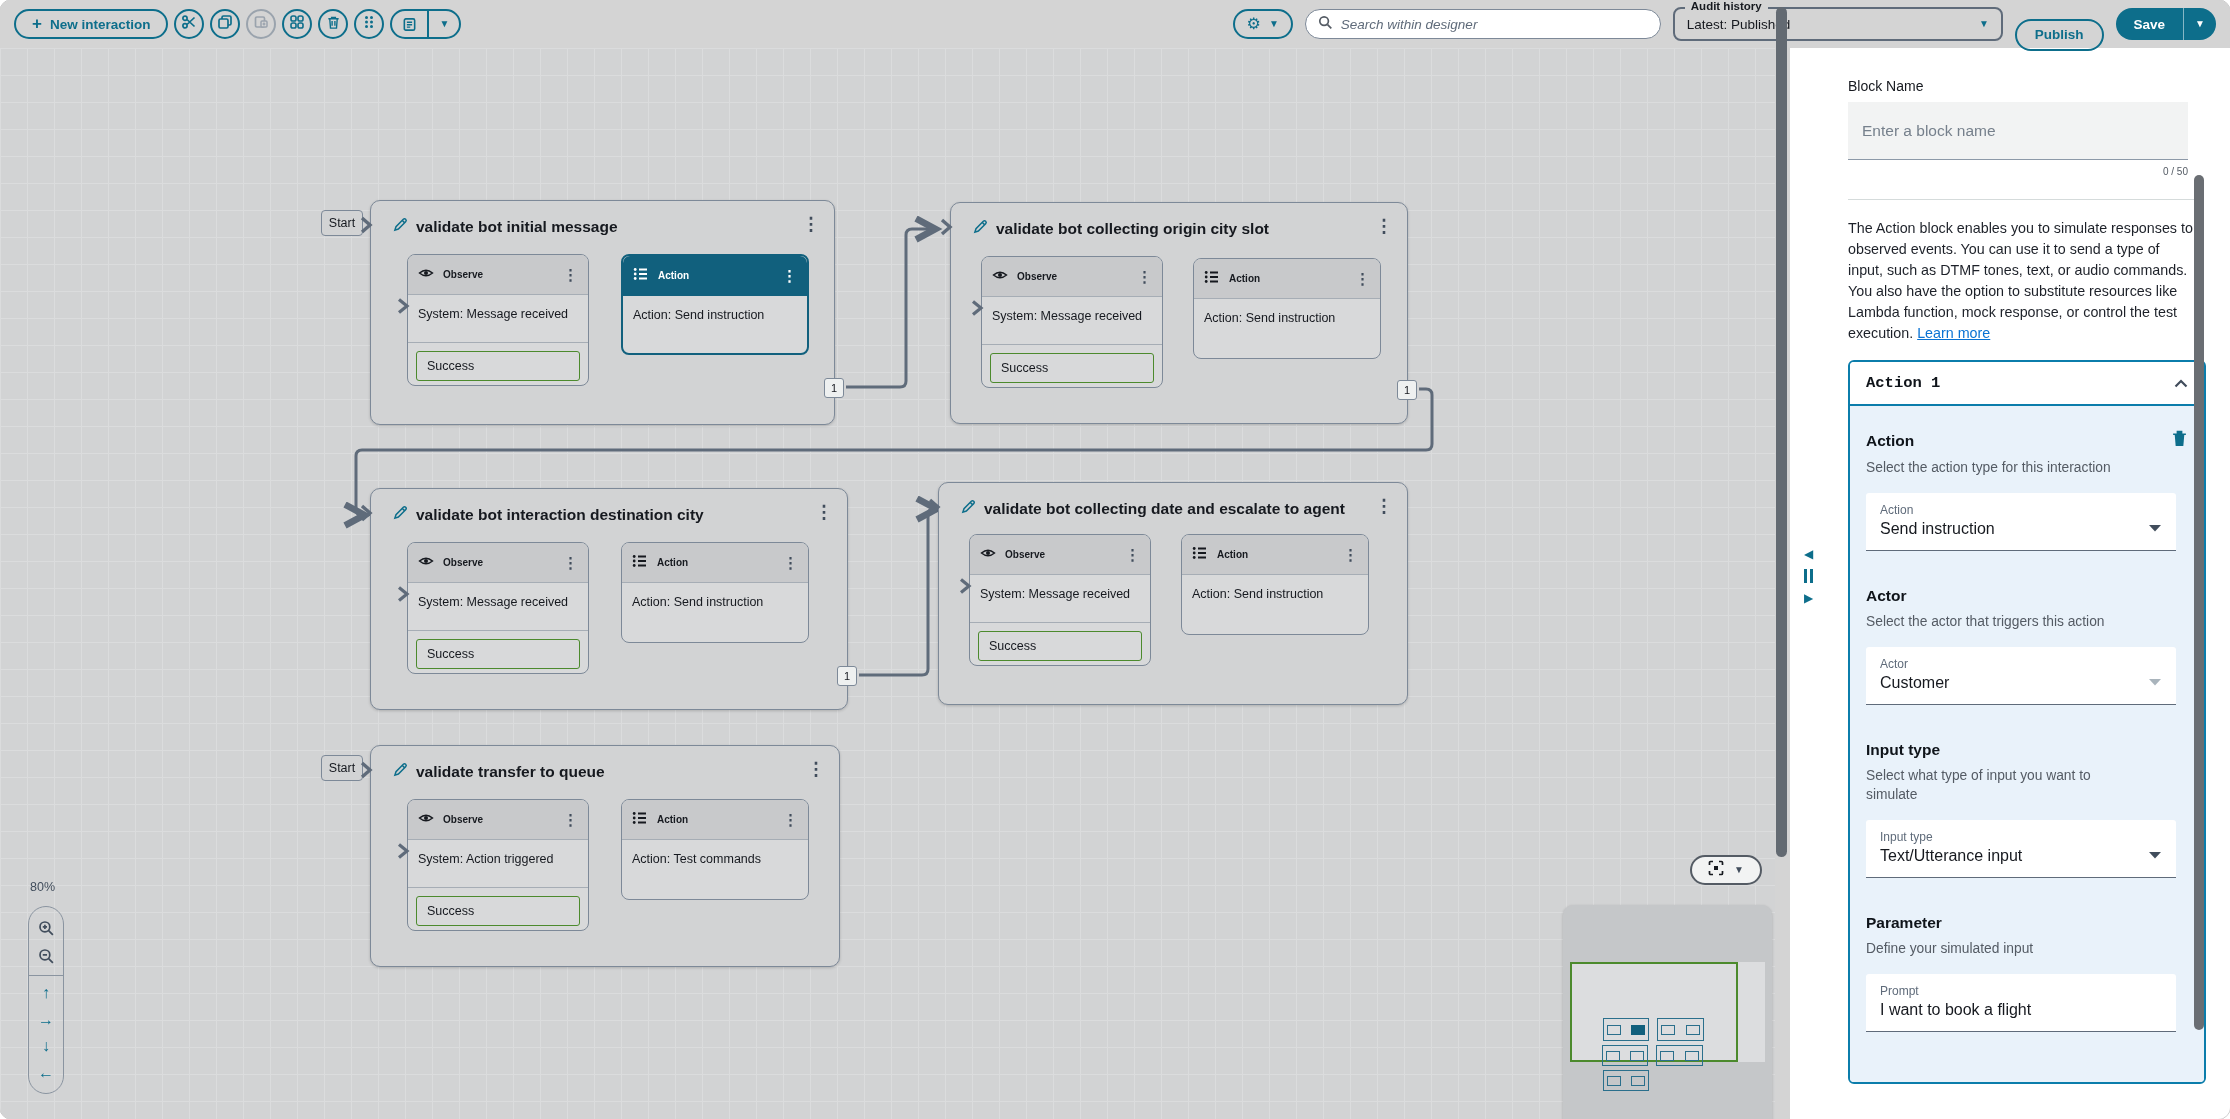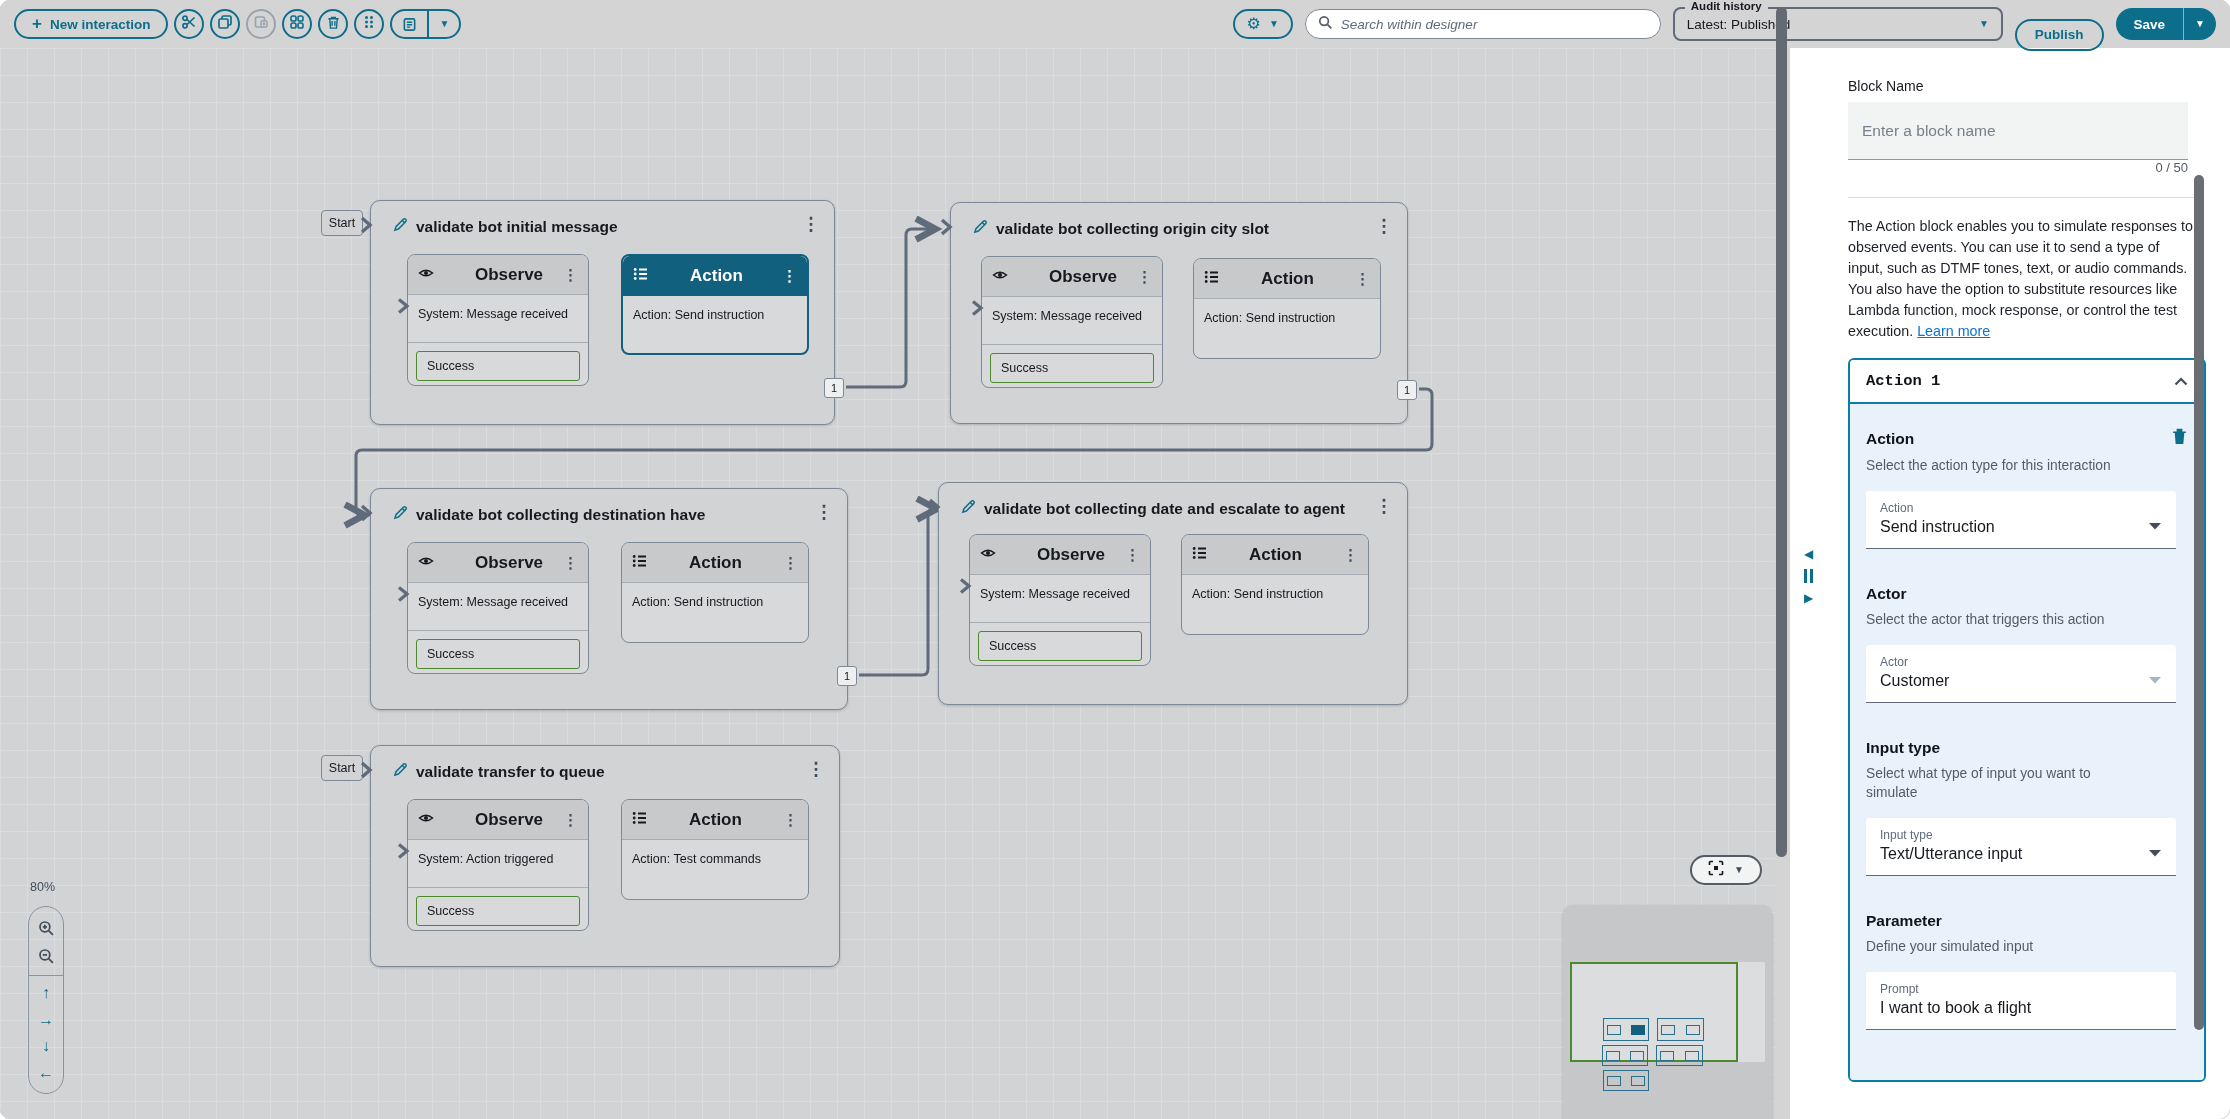--- a/index.html
+++ b/index.html
@@ -41,21 +41,21 @@
 
   
   .block { position:absolute; border:1.5px solid #7d8998; border-radius:10px; background:#d2d3d4; box-shadow:0 1px 3px rgba(0,0,0,.18); }
   .block-title { position:absolute; top:16px; left:22px; right:40px; display:flex; align-items:center; gap:8px; }
   .block-title .t { font-size:15.5px; font-weight:bold; color:#16191f; white-space:nowrap; }
   .kebab { position:absolute; top:14px; right:14px; color:#414d5c; font-size:18px; font-weight:bold; line-height:1; }
   .start-tag { position:absolute; left:-50px; top:9px; width:42px; height:26px; border:1.5px solid #7d8998; border-radius:4px; background:#d2d3d4; font-size:12.5px; color:#16191f; display:flex; align-items:center; justify-content:center; }
   .chevron-in { position:absolute; left:-11px; top:14px; }
   .card { position:absolute; border:1.3px solid #7d8998; border-radius:8px; background:#d8d9da; overflow:visible; }
   .card-header { height:40px; display:flex; align-items:center; gap:9px; padding:0 10px; background:#c8c9cb; border-bottom:1px solid #a6adb5; border-radius:7px 7px 0 0; }
-  .card-header .h { font-size:17px; font-weight:bold; color:#16191f;margin-left:32px; }
+  .card-header .h { font-size:10px; font-weight:bold; color:#16191f; }
   .card-kebab { margin-left:auto; color:#414d5c; font-size:15px; font-weight:bold; }
   .card-chevron { position:absolute; left:-11px; top:42px; }
   .card-body { padding:12px 10px; font-size:12.5px; color:#16191f; height:48px; border-bottom:1px solid #a6adb5; }
   .card-body.noline { border-bottom:none; }
   .success { margin:8px 8px 0 8px; height:30px; border:1.5px solid #4c8a2d; border-radius:3px; font-size:12.5px; color:#16191f; display:flex; align-items:center; padding-left:10px; background:transparent; }
   .card.action { height:101px; }
   .card.action .card-body { border-bottom:none; }
   .card.selected { border:2px solid #11607d; }
   .card.selected .card-header { background:#11607d; border-bottom-color:#11607d; }
   .card.selected .card-header .h, .card.selected .card-kebab { color:#fff; }
@@ -81,21 +81,21 @@
   
   .panel { position:absolute; top:48px; left:1790px; right:0; bottom:0; background:#fff; }
   .collapse-ctl { position:absolute; left:14px; top:500px; display:flex; flex-direction:column; align-items:center; gap:9px; color:#0d6e8b; }
   .collapse-ctl .tri { font-size:12px; line-height:1; }
   .pausebars { display:flex; gap:3px; }
   .pausebars i { display:block; width:3px; height:14px; background:#0d6e8b; }
   .pcontent { position:absolute; left:58px; width:348px; top:0; }
   .pn-label { margin-top:30px; font-size:14px; font-weight:normal; color:#16191f; }
   .pn-input { margin-top:8px; width:340px; height:58px; background:#f2f3f3; border:none; border-bottom:1.5px solid #8d99a8; font-size:15.5px; color:#414d5c; padding:0 14px; outline:none; font-family:"Liberation Sans",sans-serif; }
   .pn-input::placeholder { color:#76808c; }
-  .pn-counter { width:340px; text-align:right; font-size:13px; color:#545b64; }
+  .pn-counter { width:340px; text-align:right; font-size:10px; color:#545b64; margin-top:6px; }
   .pdivider { width:356px; height:1px; background:#d5dbdb; margin-top:22px; }
   .pdesc { margin-top:18px; width:346px; font-size:14.3px; line-height:21px; color:#1d2129; }
   .plink { color:#0972d3; }
   .accordion { margin-top:16px; width:358px; border:2px solid #0b7dab; border-radius:6px; overflow:hidden; background:#fff; }
   .acc-header { height:42px; display:flex; align-items:center; padding:0 16px; background:#fff; }
   .acc-header .t { font-size:15.5px; font-weight:bold; color:#0f141a;font-family:Liberation Mono, monospace; }
   .acc-caret { margin-left:auto; }
   .acc-body { background:#e9f2fa; border-top:2px solid #0b7dab; padding:24px 16px 20px 16px; height:678px; }
   .sect-head { display:flex; align-items:center; }
   .sect-head .t { font-size:15.5px; font-weight:bold; color:#0f141a; }
@@ -332,21 +332,21 @@
     </div>
 
     <div class="block" style="left:370px;top:440px;width:478px;height:222px;">
       <span class="chevron-in"><svg width="13" height="20" viewBox="0 0 13 20">
             <path d="M2 3 L10 10 L2 17" fill="none" stroke="#5f6b7a" stroke-width="3.4"></path>
           </svg></span>
       <div class="block-title">
         <span><svg width="15" height="15" viewBox="0 0 16 16">
               <path d="M2 14 L3.2 10.3 L11 2.5 a1.7 1.7 0 0 1 2.5 2.5 L5.7 12.8 Z M10 3.8 l2.2 2.2" fill="none" stroke="#0d6e8b" stroke-width="1.6"></path>
             </svg></span>
-        <span class="t">validate bot collecting destination have</span>
+        <span class="t">validate bot interaction destination city</span>
       </div>
       <span class="kebab">⋮</span>
       <div class="card" style="left:36px;top:53px;width:182px;height:132px;">
         <div class="card-header">
           <span><svg width="16" height="16" viewBox="0 0 16 16">
                 <path d="M1.5 8 Q8 2.5 14.5 8 Q8 13.5 1.5 8 Z" fill="none" stroke="#16191f" stroke-width="1.5"></path>
                 <circle cx="8" cy="8" r="2" fill="#16191f"></circle>
               </svg></span>
           <span class="h">Observe</span>
           <span class="card-kebab">⋮</span>

